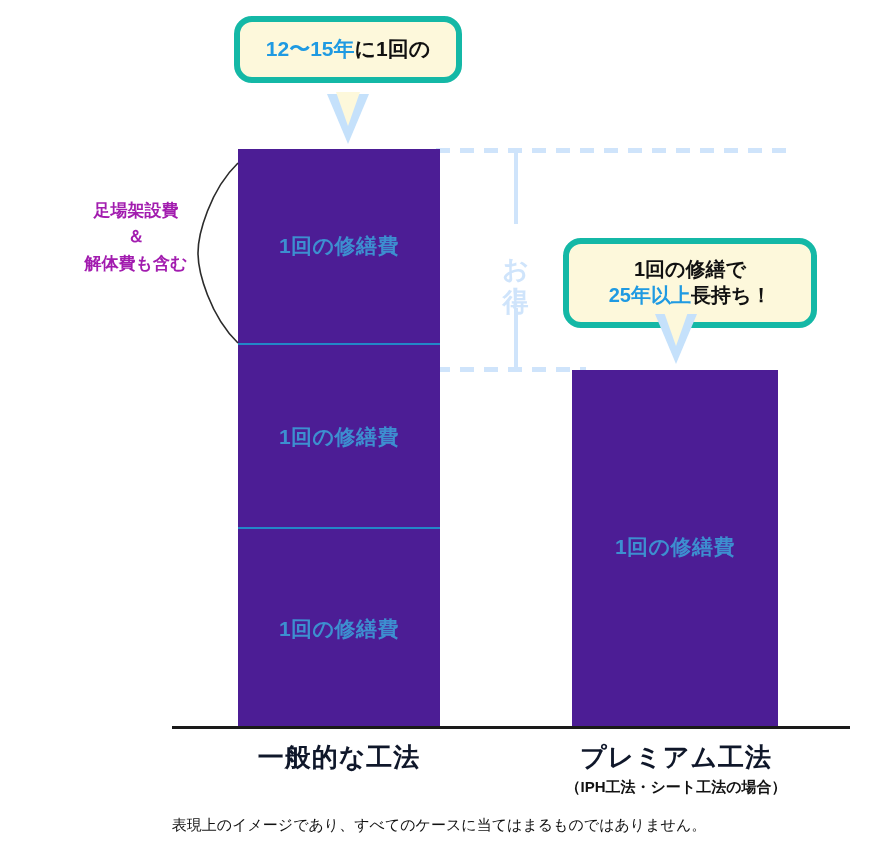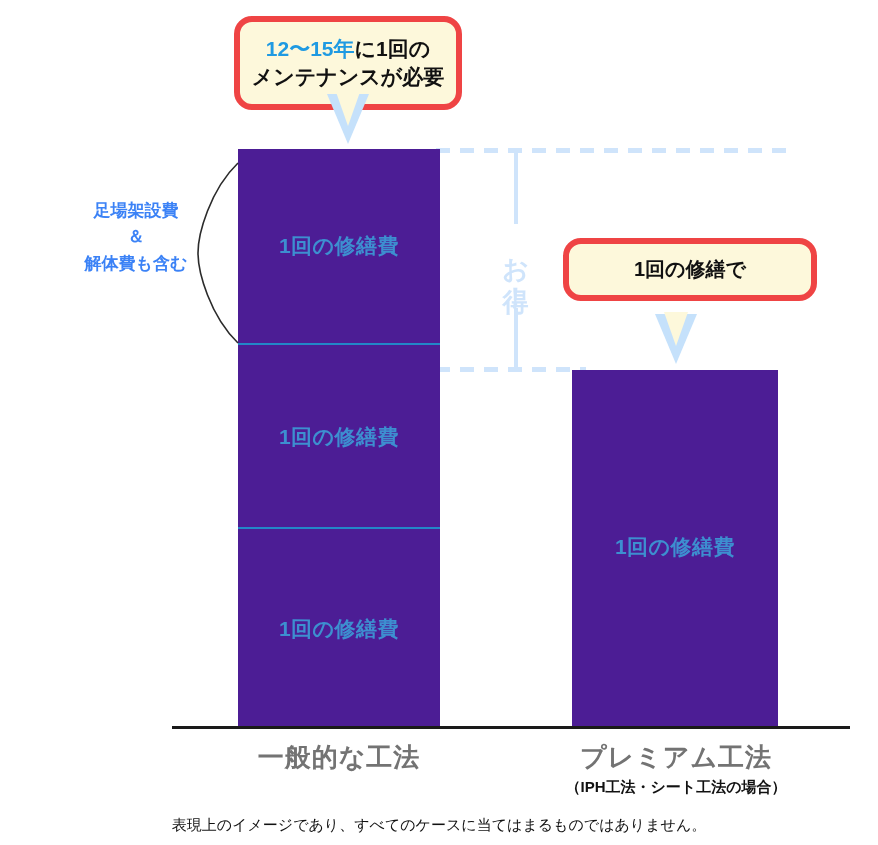--- a/index.html
+++ b/index.html
@@ -117,21 +117,21 @@
     display: flex;
     align-items: center;
     justify-content: center;
     line-height: 1;
   }
 
   
   .callout {
     position: absolute;
     background: #fdf8db;
-    border: 6px solid #ef4444;
+    border: 6px solid #14b8a6;
     border-radius: 18px;
     text-align: center;
     font-weight: bold;
     color: #111111;
     line-height: 1.32;
     box-sizing: border-box;
   }
   .callout .hl {
     color: #1f9ae2;
   }
@@ -173,37 +173,37 @@
 
   
   #scaffold-note {
     position: absolute;
     left: 52px;
     top: 198px;
     width: 168px;
     text-align: center;
     font-size: 17px;
     font-weight: bold;
-    color: #3b82f6;
+    color: #a21caf;
     line-height: 1.55;
   }
   #scaffold-bracket {
     position: absolute;
     left: 196px;
     top: 160px;
     width: 46px;
     height: 186px;
   }
 
   
   .cat-label {
     position: absolute;
     text-align: center;
     font-weight: bold;
-    color: #737373;
+    color: #0f172a;
   }
   #cat-general {
     left: 219px;
     top: 740px;
     width: 240px;
     font-size: 26px;
     letter-spacing: 1px;
   }
   #cat-premium {
     left: 553px;
@@ -269,27 +269,29 @@
     <div>解体費も含む</div>
   </div>
   <svg id="scaffold-bracket" viewBox="0 0 46 186">
     <path d="M 42 3 C 14 30, 2 74, 2 93 C 2 112, 14 156, 42 183" fill="none" stroke="#2b2b2b" stroke-width="1.6"></path>
   </svg>
 
   <div id="callout-maintenance" class="callout">
     <div>
       <span class="hl">12〜15年</span><span>に1回の</span>
     </div>
-    <div>メンテナンスが必要</div>
   </div>
   <div id="callout-maintenance-tail-border" class="callout-tail tail-border"></div>
   <div id="callout-maintenance-tail-fill" class="callout-tail tail-fill"></div>
 
   <div id="callout-durability" class="callout">
     <div>1回の修繕で</div>
+    <div>
+      <span class="hl">25年以上</span><span>長持ち！</span>
+    </div>
   </div>
   <div id="callout-durability-tail-border" class="callout-tail tail-border"></div>
   <div id="callout-durability-tail-fill" class="callout-tail tail-fill"></div>
 
   <div id="cat-general" class="cat-label">一般的な工法</div>
   <div id="cat-premium" class="cat-label">プレミアム工法</div>
   <div id="cat-premium-sub">（IPH工法・シート工法の場合）</div>
 
   <div id="footnote">表現上のイメージであり、すべてのケースに当てはまるものではありません。</div>
 

